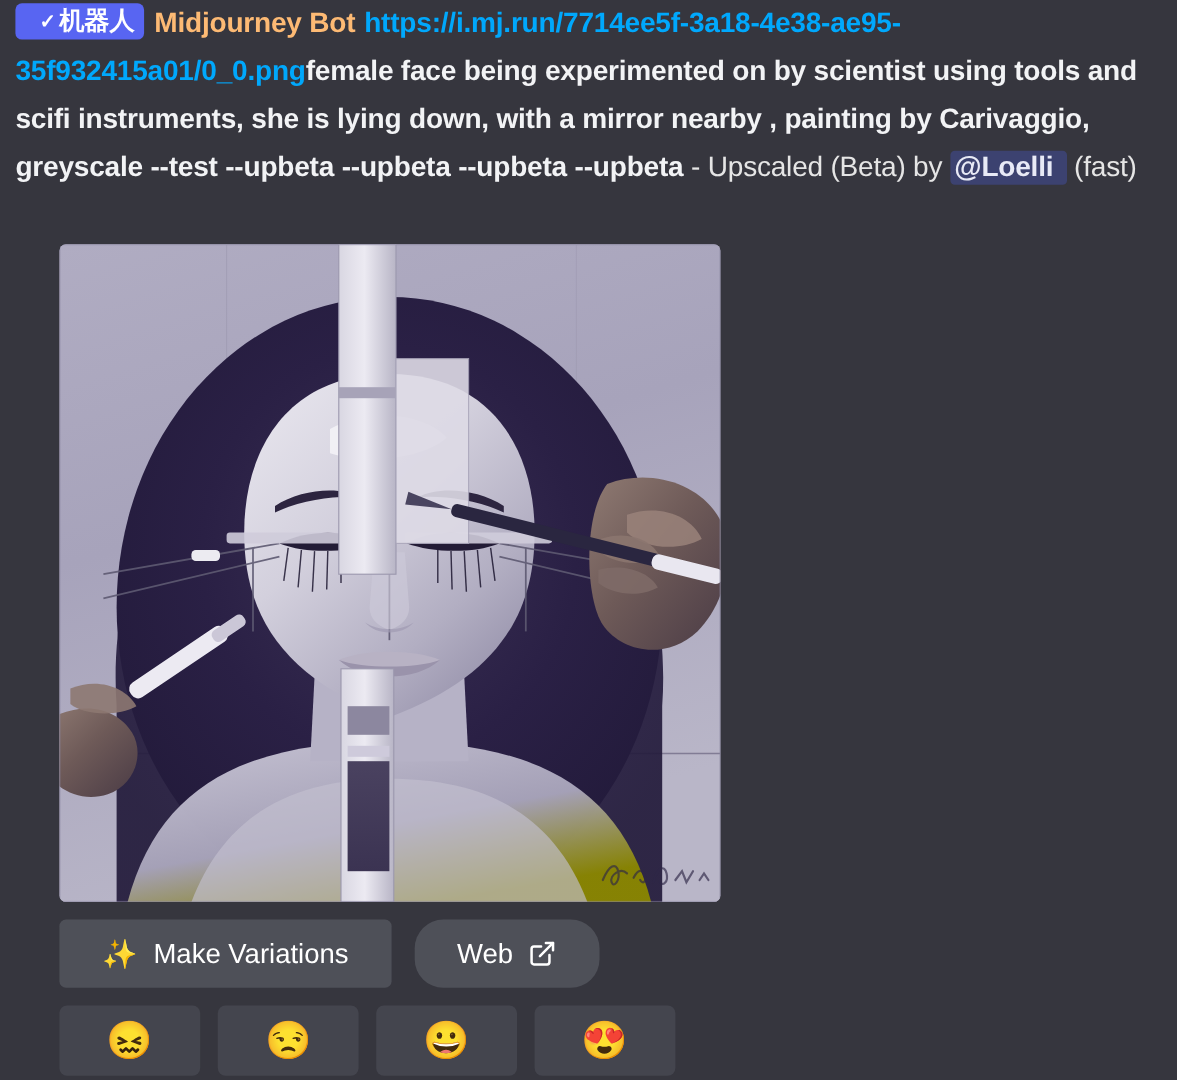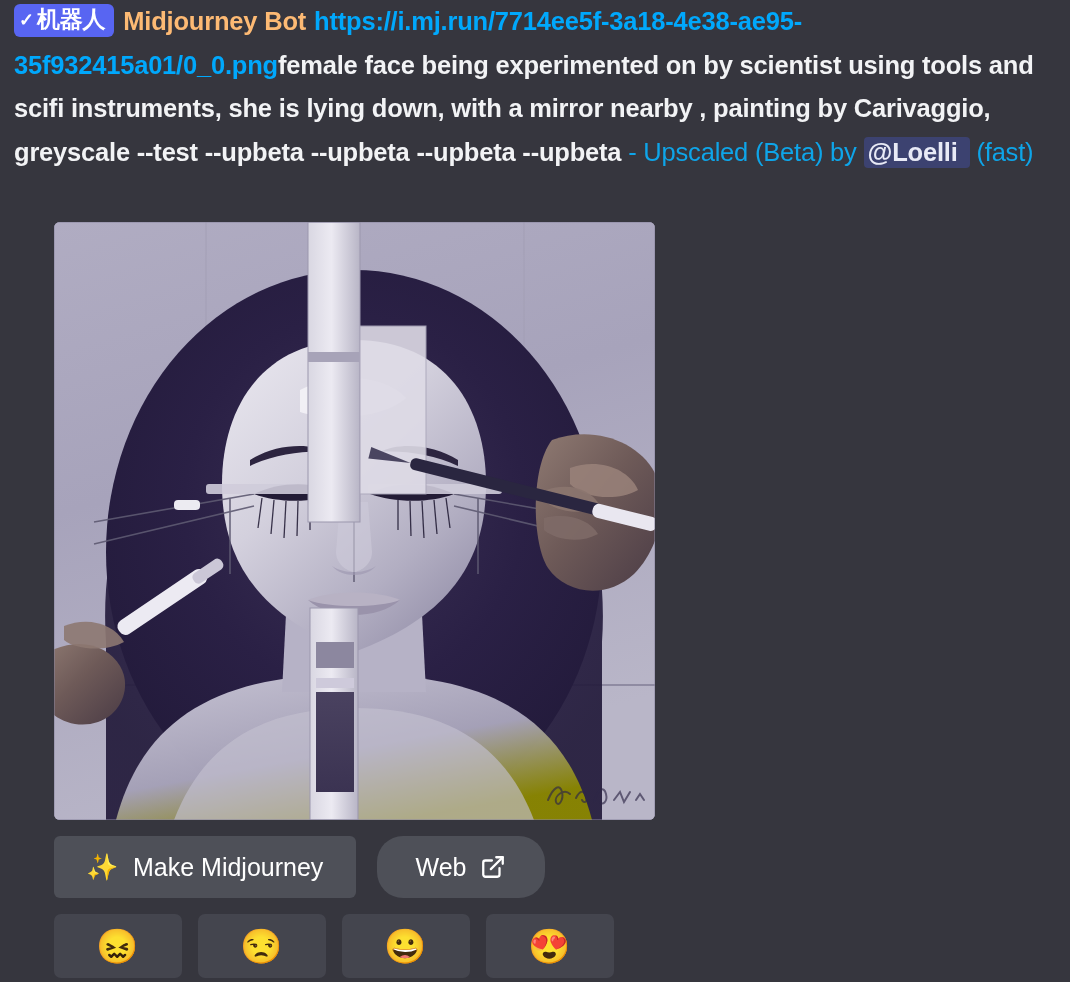--- a/index.html
+++ b/index.html
@@ -33,21 +33,21 @@
     font-weight: 700;
     letter-spacing: -0.2px;
     word-break: break-word;
   }
 
   .bot-badge {
     display: inline-block;
     background: #5865f2;
     color: #ffffff;
     border-radius: 6px;
-    padding: 0px 9px 2px 5px;
+    padding: 0px 9px 2px 22px;
     font-size: 23px;
     line-height: 30px;
     font-weight: 700;
     vertical-align: 3px;
     margin-right: 9px;
     white-space: nowrap;
   }
   .bot-check {
     display: inline-block;
     font-size: 18px;
@@ -73,21 +73,21 @@
 
   .mention {
     background: #3c4270;
     color: #e8eaf6;
     border-radius: 4px;
     padding: 1px 12px 2px 4px;
     font-weight: 700;
   }
 
   .tail-plain {
-    color: #0ea5e9;
+    color: #e5e5e5;
     font-weight: 400;
   }
 
   
   .attachment {
     position: absolute;
     left: 54px;
     top: 222px;
     width: 601px;
     height: 598px;
@@ -306,21 +306,21 @@
         <path d="M92 18 L96 12 L100 18"></path>
       </g>
 
       <rect x="0.5" y="0.5" width="600" height="597" fill="none" stroke="#8a86a0" stroke-width="1" opacity="0.5"></rect>
     </svg>
   </div>
 
   <div class="action-row">
     <button class="action-btn variations">
       <span class="wand-icon">✨</span>
-      <span>Make Midjourney</span>
+      <span>Make Variations</span>
     </button>
     <button class="action-btn web">
       <span>Web</span>
       <span class="ext-icon">
         <svg viewBox="0 0 24 24" width="26" height="26" fill="none" stroke="#ffffff" stroke-width="2.1" stroke-linecap="round" stroke-linejoin="round">
           <path d="M18 13v6a2 2 0 0 1-2 2H5a2 2 0 0 1-2-2V8a2 2 0 0 1 2-2h6"></path>
           <polyline points="15 3 21 3 21 9"></polyline>
           <line x1="10" y1="14" x2="21" y2="3"></line>
         </svg>
       </span>

